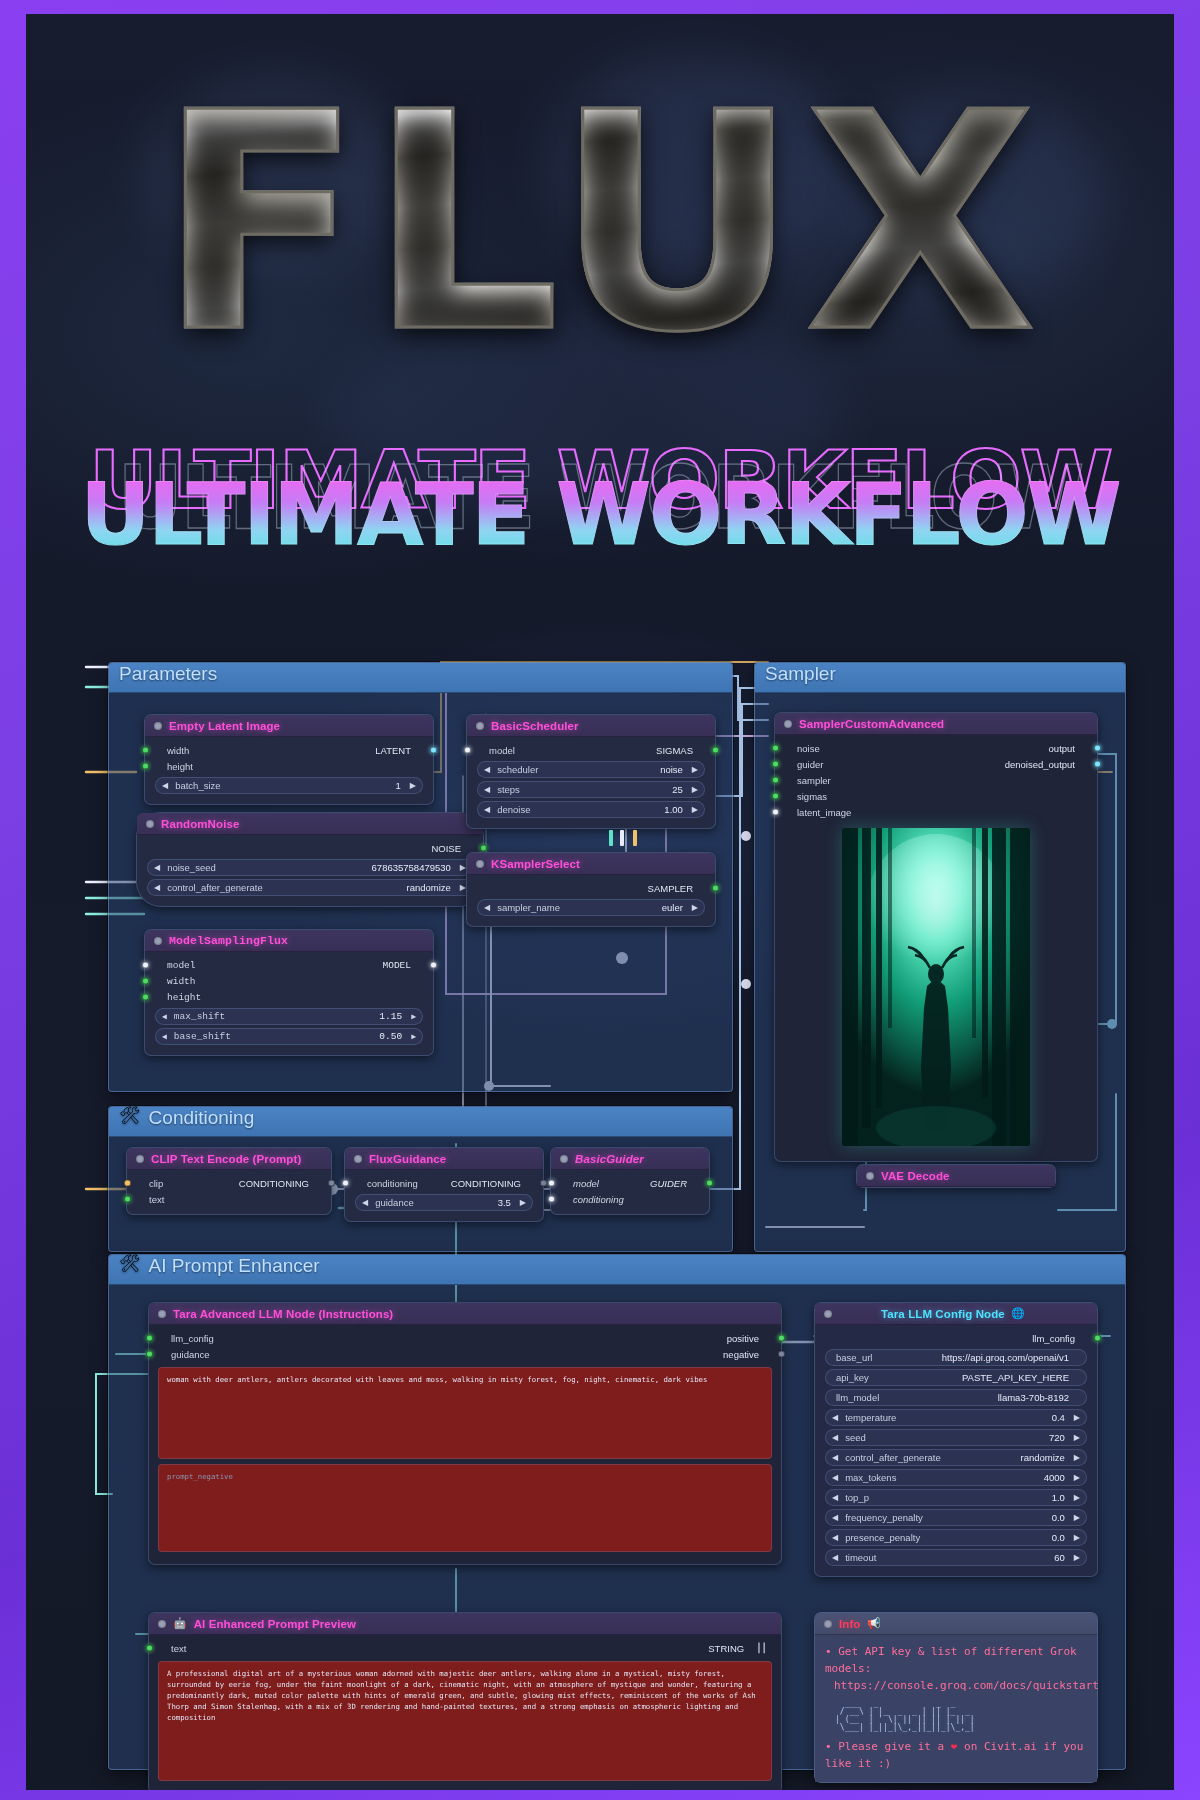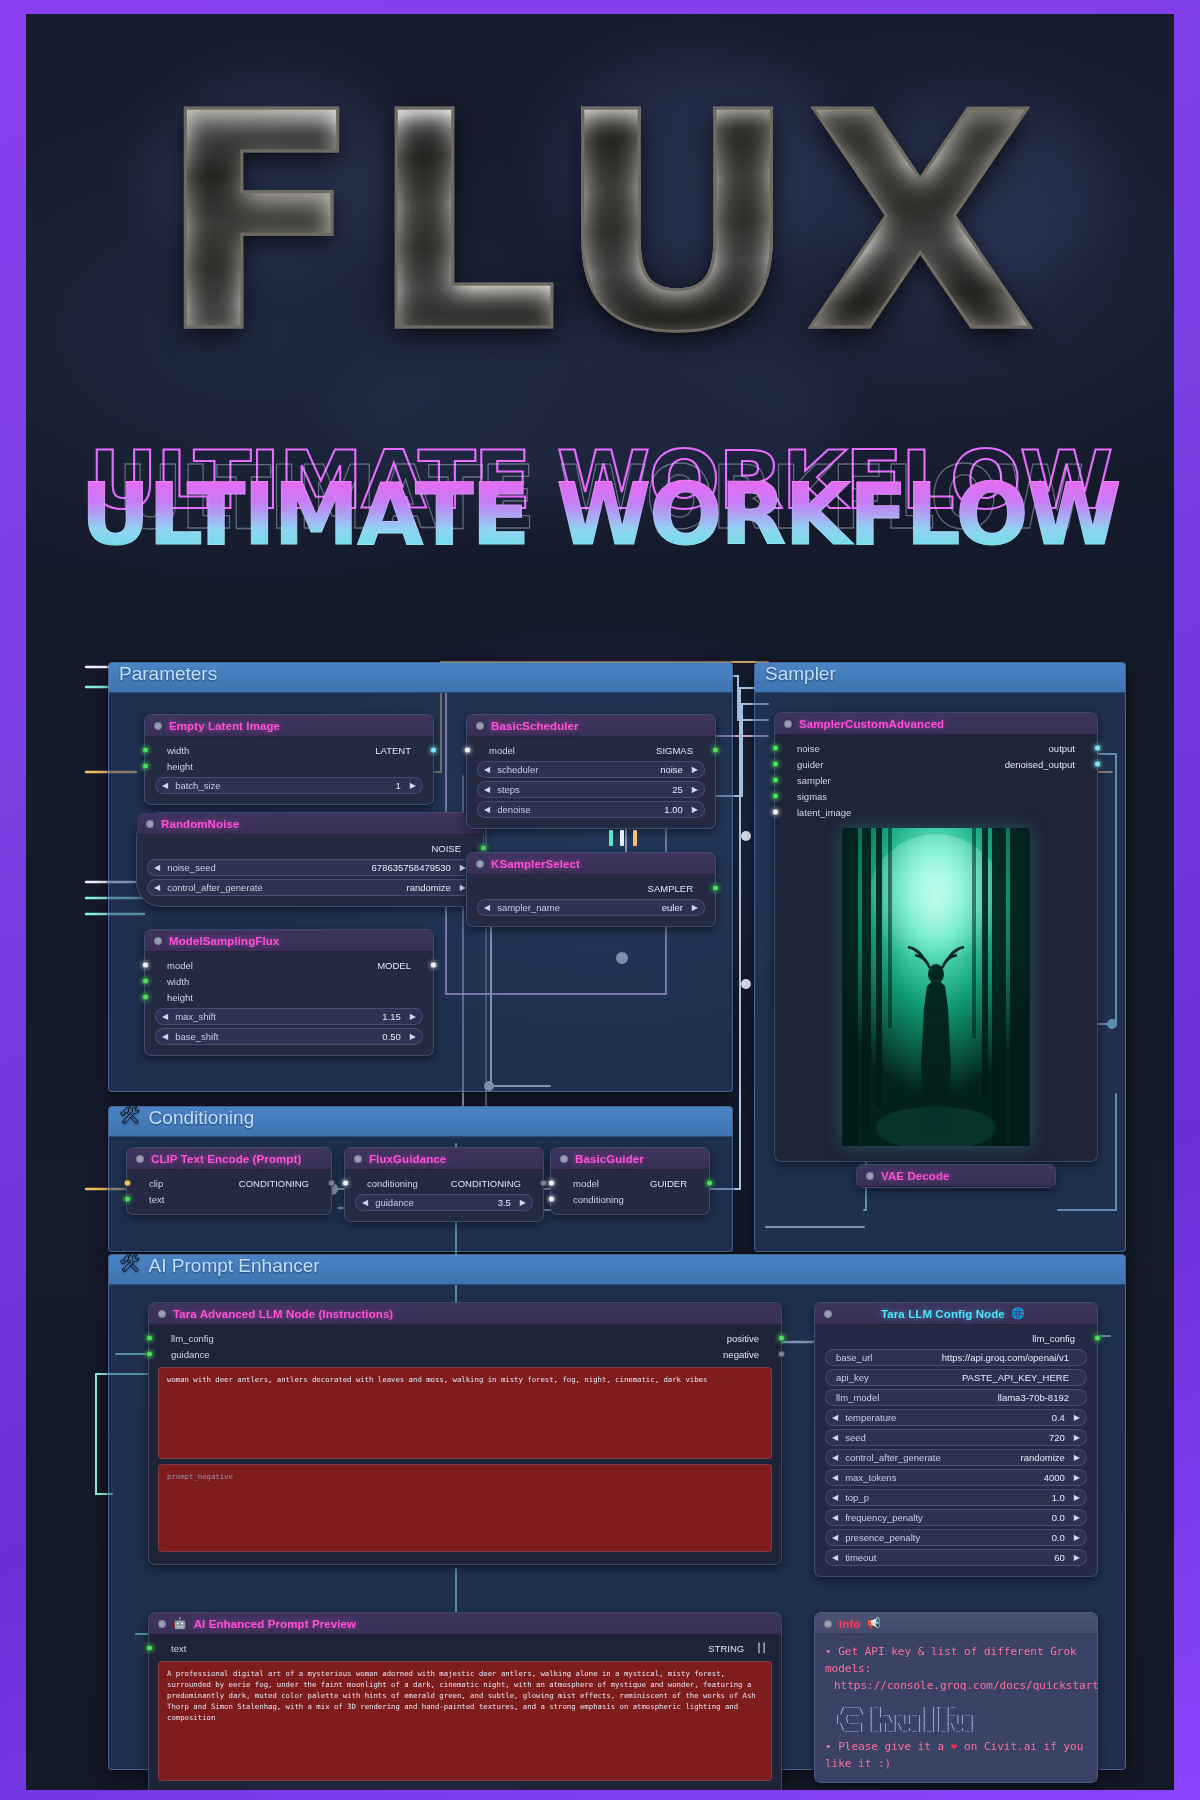--- a/index.html
+++ b/index.html
@@ -351,21 +351,21 @@
         </div>
         <div class="widget">
           <span class="arrow">◀</span>
           <span class="wname">control_after_generate</span>
           <span class="wval">randomize</span>
           <span class="arrow r">▶</span>
         </div>
       </div>
     </div>
 
-    <div class="node" style="left:118px; top:915px; width:290px;">
+    <div class="node" style="left:118px; top:915px; width:290px;font-family:Liberation Mono, monospace;">
       <div class="node-header">
         <span class="node-dot"></span>
         <span class="node-title">ModelSamplingFlux</span>
       </div>
       <div class="node-body">
         <div class="slot">
           <span class="port left p-white"></span>
           <span class="in-label">model</span>
           <span class="out-label">MODEL</span>
           <span class="port right p-white"></span>
@@ -565,21 +565,21 @@
         </div>
         <div class="widget">
           <span class="arrow">◀</span>
           <span class="wname">guidance</span>
           <span class="wval">3.5</span>
           <span class="arrow r">▶</span>
         </div>
       </div>
     </div>
 
-    <div class="node" style="left:524px; top:1133px; width:160px;">
+    <div class="node" style="left:524px; top:1133px; width:160px;font-style:italic;">
       <div class="node-header">
         <span class="node-dot"></span>
         <span class="node-title">BasicGuider</span>
       </div>
       <div class="node-body">
         <div class="slot">
           <span class="port left p-white"></span>
           <span class="in-label">model</span>
           <span class="out-label">GUIDER</span>
           <span class="port right p-green"></span>

